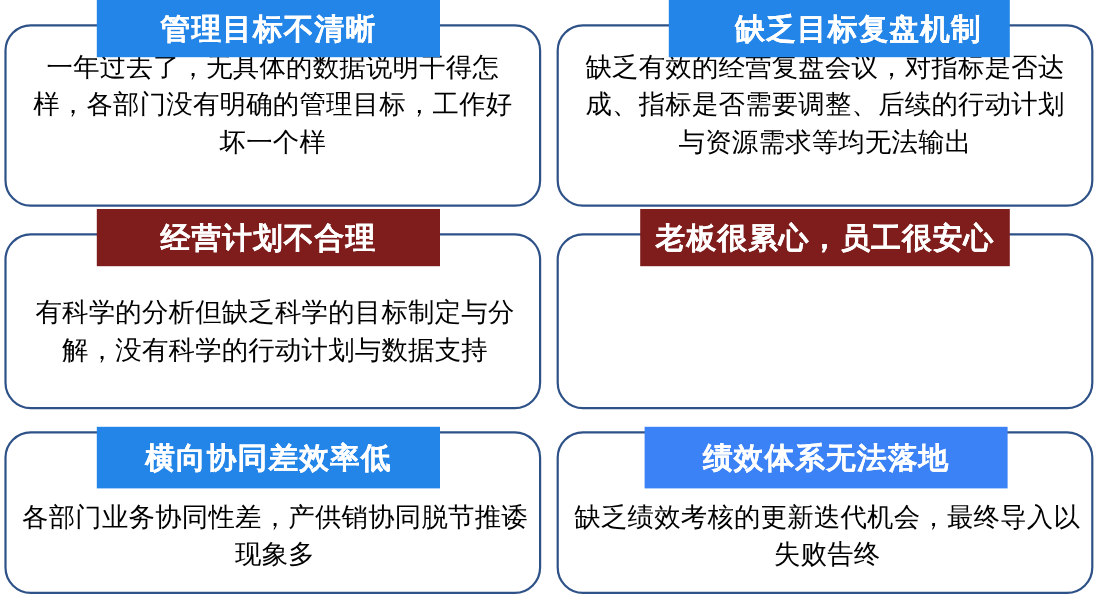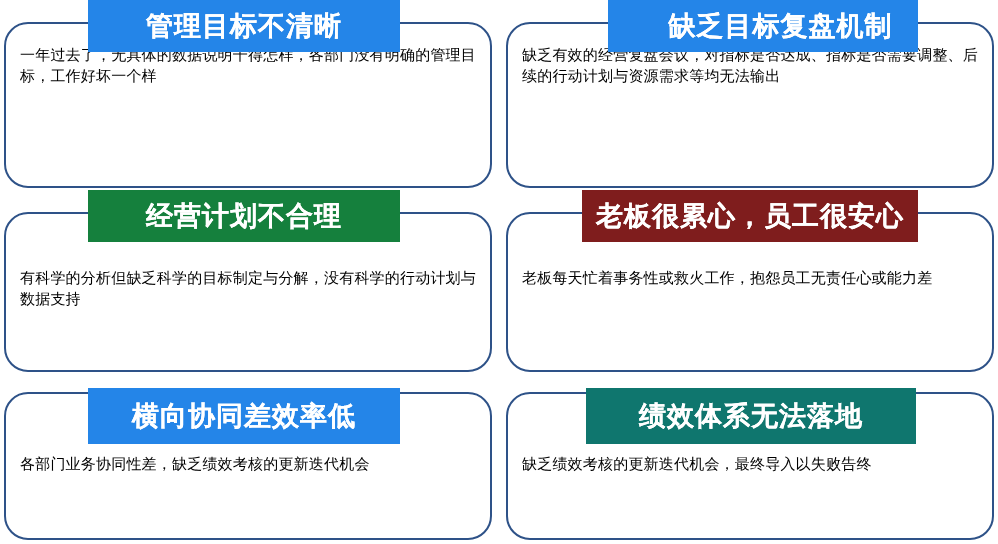--- a/index.html
+++ b/index.html
@@ -44,24 +44,24 @@
     letter-spacing: 1px;
     white-space: nowrap;
     z-index: 3;
     text-shadow: 0 0 0 #fff;
   }
 
   .card-body {
     position: absolute;
     box-sizing: border-box;
     color: #000000;
-    font-size: 15px;
+    font-size: 24px;
     line-height: 1.42;
     letter-spacing: 0.2px;
-    text-align: left;
+    text-align: center;
     z-index: 2;
     overflow: hidden;
   }
 
   
   #card-1 { left: 4px;   top: 22px;  width: 488px; height: 166px; }
   #banner-1 { left: 88px;  top: 0px;   width: 312px; height: 52px; }
   #body-1 { left: 20px;  top: 45px;  width: 456px; height: 116px; }
 
   #card-2 { left: 506px; top: 22px;  width: 488px; height: 166px; }
@@ -93,28 +93,27 @@
 
   <div class="card" id="card-1" style="border-color: rgb(46, 82, 136);"></div>
   <div class="card-banner" id="banner-1" style="background: rgb(36, 133, 232); color: rgb(255, 255, 255);">管理目标不清晰</div>
   <div class="card-body" id="body-1" style="color: rgb(0, 0, 0);">一年过去了，无具体的数据说明干得怎样，各部门没有明确的管理目标，工作好坏一个样</div>
 
   <div class="card" id="card-2" style="border-color: rgb(46, 82, 136);"></div>
   <div class="card-banner" id="banner-2" style="background: rgb(36, 133, 232); color: rgb(255, 255, 255); padding-left: 35px;">缺乏目标复盘机制</div>
   <div class="card-body" id="body-2" style="color: rgb(0, 0, 0);">缺乏有效的经营复盘会议，对指标是否达成、指标是否需要调整、后续的行动计划与资源需求等均无法输出</div>
 
   <div class="card" id="card-3" style="border-color: rgb(46, 82, 136);"></div>
-  <div class="card-banner" id="banner-3" style="background: #15803d; color: rgb(255, 255, 255);">经营计划不合理</div>
+  <div class="card-banner" id="banner-3" style="background: #7f1d1d; color: rgb(255, 255, 255);">经营计划不合理</div>
   <div class="card-body" id="body-3" style="color: rgb(0, 0, 0);">有科学的分析但缺乏科学的目标制定与分解，没有科学的行动计划与数据支持</div>
 
   <div class="card" id="card-4" style="border-color: rgb(46, 82, 136);"></div>
   <div class="card-banner" id="banner-4" style="background: #7f1d1d; color: rgb(255, 255, 255);">老板很累心，员工很安心</div>
-  <div class="card-body" id="body-4" style="color: rgb(0, 0, 0);">老板每天忙着事务性或救火工作，抱怨员工无责任心或能力差</div>
 
   <div class="card" id="card-5" style="border-color: rgb(46, 82, 136);"></div>
   <div class="card-banner" id="banner-5" style="background: rgb(36, 133, 232); color: rgb(255, 255, 255);">横向协同差效率低</div>
-  <div class="card-body" id="body-5" style="color: rgb(0, 0, 0);">各部门业务协同性差，缺乏绩效考核的更新迭代机会</div>
+  <div class="card-body" id="body-5" style="color: rgb(0, 0, 0);">各部门业务协同性差，产供销协同脱节推诿现象多</div>
 
   <div class="card" id="card-6" style="border-color: rgb(46, 82, 136);"></div>
-  <div class="card-banner" id="banner-6" style="background: #0f766e; color: rgb(255, 255, 255);">绩效体系无法落地</div>
+  <div class="card-banner" id="banner-6" style="background: #3b82f6; color: rgb(255, 255, 255);">绩效体系无法落地</div>
   <div class="card-body" id="body-6" style="color: rgb(0, 0, 0);">缺乏绩效考核的更新迭代机会，最终导入以失败告终</div>
 
 </div>
 
 </body></html>

